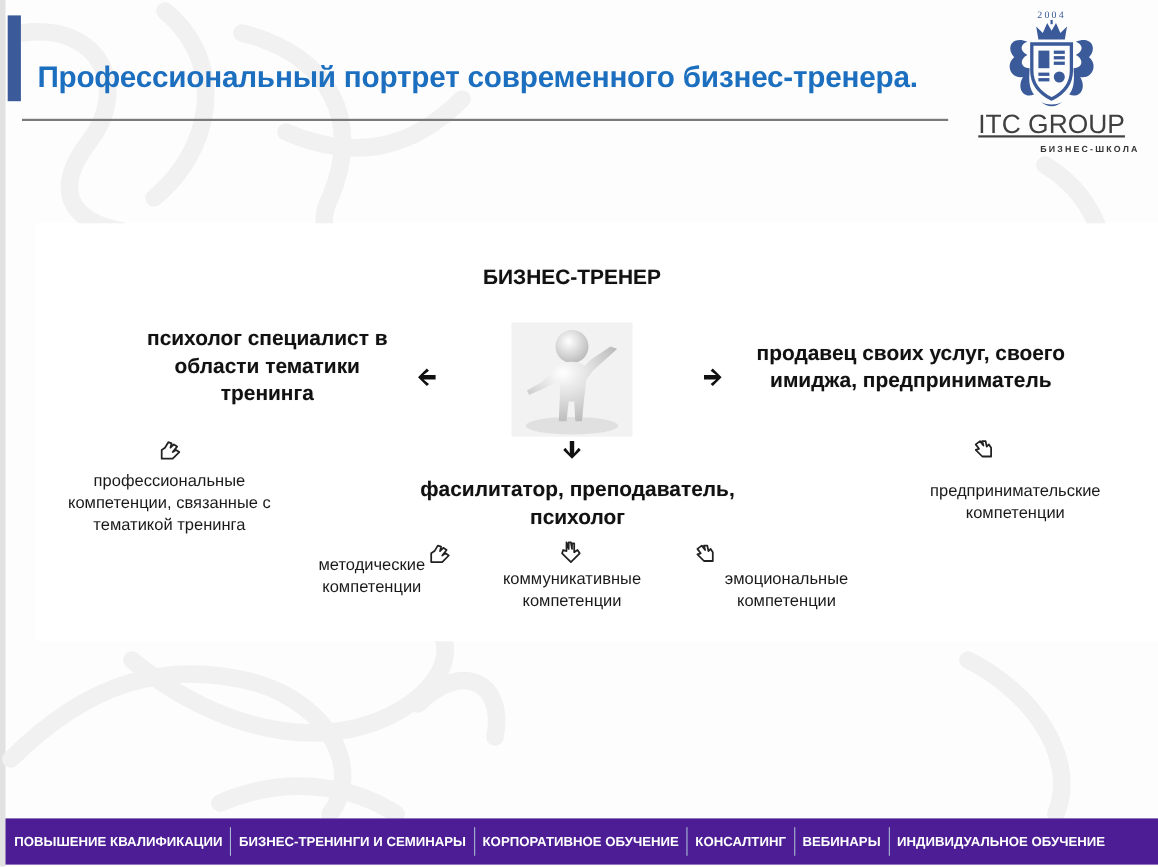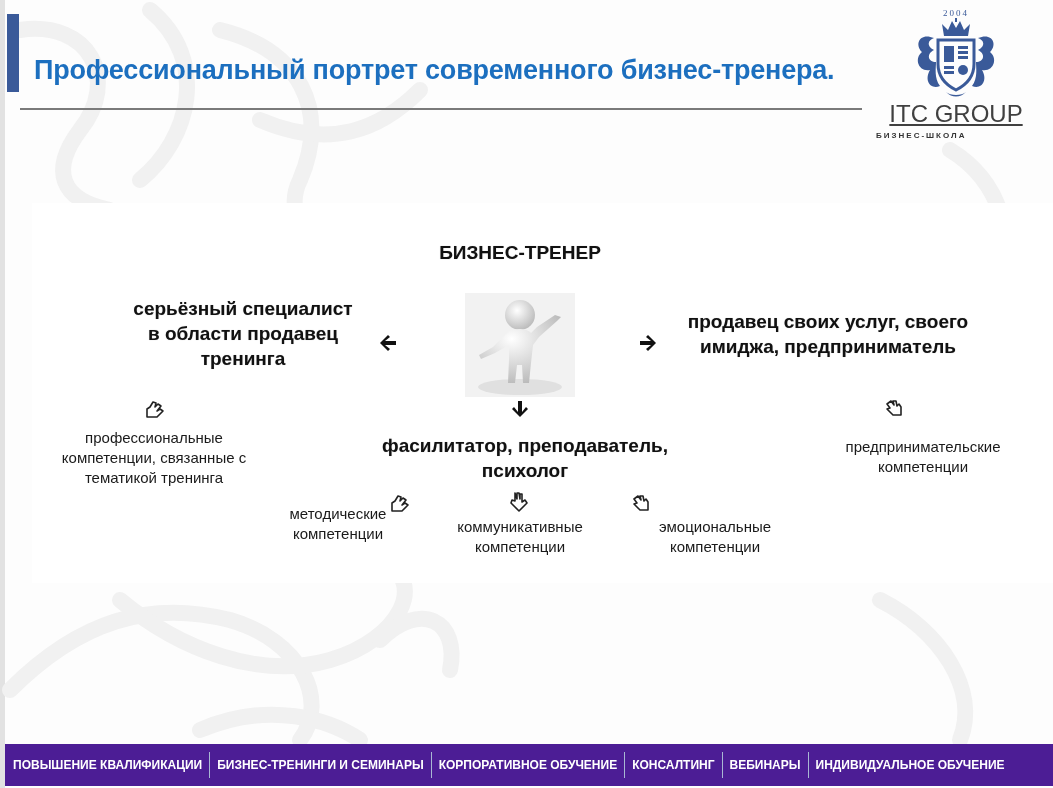--- a/index.html
+++ b/index.html
@@ -15,21 +15,21 @@
   .accent-bar { position: absolute; left: 7px; top: 14px; width: 12px; height: 78px; background: #3a5a99; }
 
   .title { position: absolute; left: 34px; top: 20px; width: 820px; font-size: 27px; line-height: 35px; font-weight: bold; color: #1c6fbf; letter-spacing: -0.2px; margin-top: 33px; }
 
   .title-rule { position: absolute; left: 20px; top: 108px; width: 842px; height: 2px; background: #7a7a7a; }
 
   .logo { position: absolute; left: 876px; top: 4px; width: 160px; height: 138px; }
   .logo-year { position: absolute; left: 0; top: 4px; width: 160px; text-align: center; font-family: "Liberation Serif", serif; font-size: 9px; letter-spacing: 2px; color: #3a5a99; }
   .logo-crest { position: absolute; left: 30px; top: 14px; width: 100px; height: 82px; }
   .logo-name { position: absolute; left: 0; top: 96px; width: 160px; text-align: center; font-size: 24px; color: #404040; letter-spacing: 0px; text-decoration: underline; }
-  .logo-sub { position: absolute; left: 0; top: 127px; width: 160px; text-align: left; font-size: 8px; letter-spacing: 2px; color: #333; font-weight: bold; }
+  .logo-sub { position: absolute; left: 0; top: 127px; width: 160px; text-align: right; font-size: 8px; letter-spacing: 2px; color: #333; font-weight: bold; }
 
   .panel { position: absolute; left: 32px; top: 203px; width: 1021px; height: 380px; background: #ffffff; }
 
   .node-title { position: absolute; font-weight: bold; color: #111; text-align: center; text-shadow: 0 0 1px rgba(0,0,0,0.25); }
   .center-title { left: 390px; top: 242px; width: 260px; font-size: 19px; }
   .left-role { left: 130px; top: 296px; width: 226px; font-size: 19px; line-height: 25px; }
   .right-role { left: 678px; top: 309px; width: 300px; font-size: 19px; line-height: 25px; }
   .bottom-role { left: 345px; top: 433px; width: 360px; font-size: 19px; line-height: 25px; }
 
   .figure-box { position: absolute; left: 465px; top: 293px; width: 110px; height: 104px; background: #f2f2f2; }
@@ -131,21 +131,21 @@
   <svg class="arrow arrow-left" viewBox="0 0 20 20">
     <path d="M2,10 L10,2 L12,4 L7,8 L18,8 L18,12 L7,12 L12,16 L10,18 Z" fill="#111"></path>
   </svg>
   <svg class="arrow arrow-right" viewBox="0 0 20 20">
     <path d="M18,10 L10,2 L8,4 L13,8 L2,8 L2,12 L13,12 L8,16 L10,18 Z" fill="#111"></path>
   </svg>
   <svg class="arrow arrow-down" viewBox="0 0 20 20">
     <path d="M10,18 L2,10 L4,8 L8,13 L8,2 L12,2 L12,13 L16,8 L18,10 Z" fill="#111"></path>
   </svg>
 
-  <div class="node-title left-role">серьёзный специалист в области продавец тренинга</div>
+  <div class="node-title left-role">психолог специалист в области тематики тренинга</div>
   <div class="node-title right-role">продавец своих услуг, своего имиджа, предприниматель</div>
   <div class="node-title bottom-role">фасилитатор, преподаватель, психолог</div>
 
   <svg class="hand hand-left" viewBox="0 0 22 22">
     <path d="M3,10 L3,18 L13,18 L19,12 L16,10 L13,12 L17,7 L14,5 L11,8 L12,4 L9,3 L6,8 Z" fill="none" stroke="#222" stroke-width="1.6" stroke-linejoin="round"></path>
   </svg>
   <svg class="hand hand-right" viewBox="0 0 22 22">
     <path d="M4,6 L8,3 L11,7 L10,3 L13,3 L14,8 L16,6 L18,9 L18,17 L10,17 L4,11 L7,10 Z" fill="none" stroke="#222" stroke-width="1.6" stroke-linejoin="round"></path>
   </svg>
   <svg class="hand hand-m1" viewBox="0 0 22 22">

